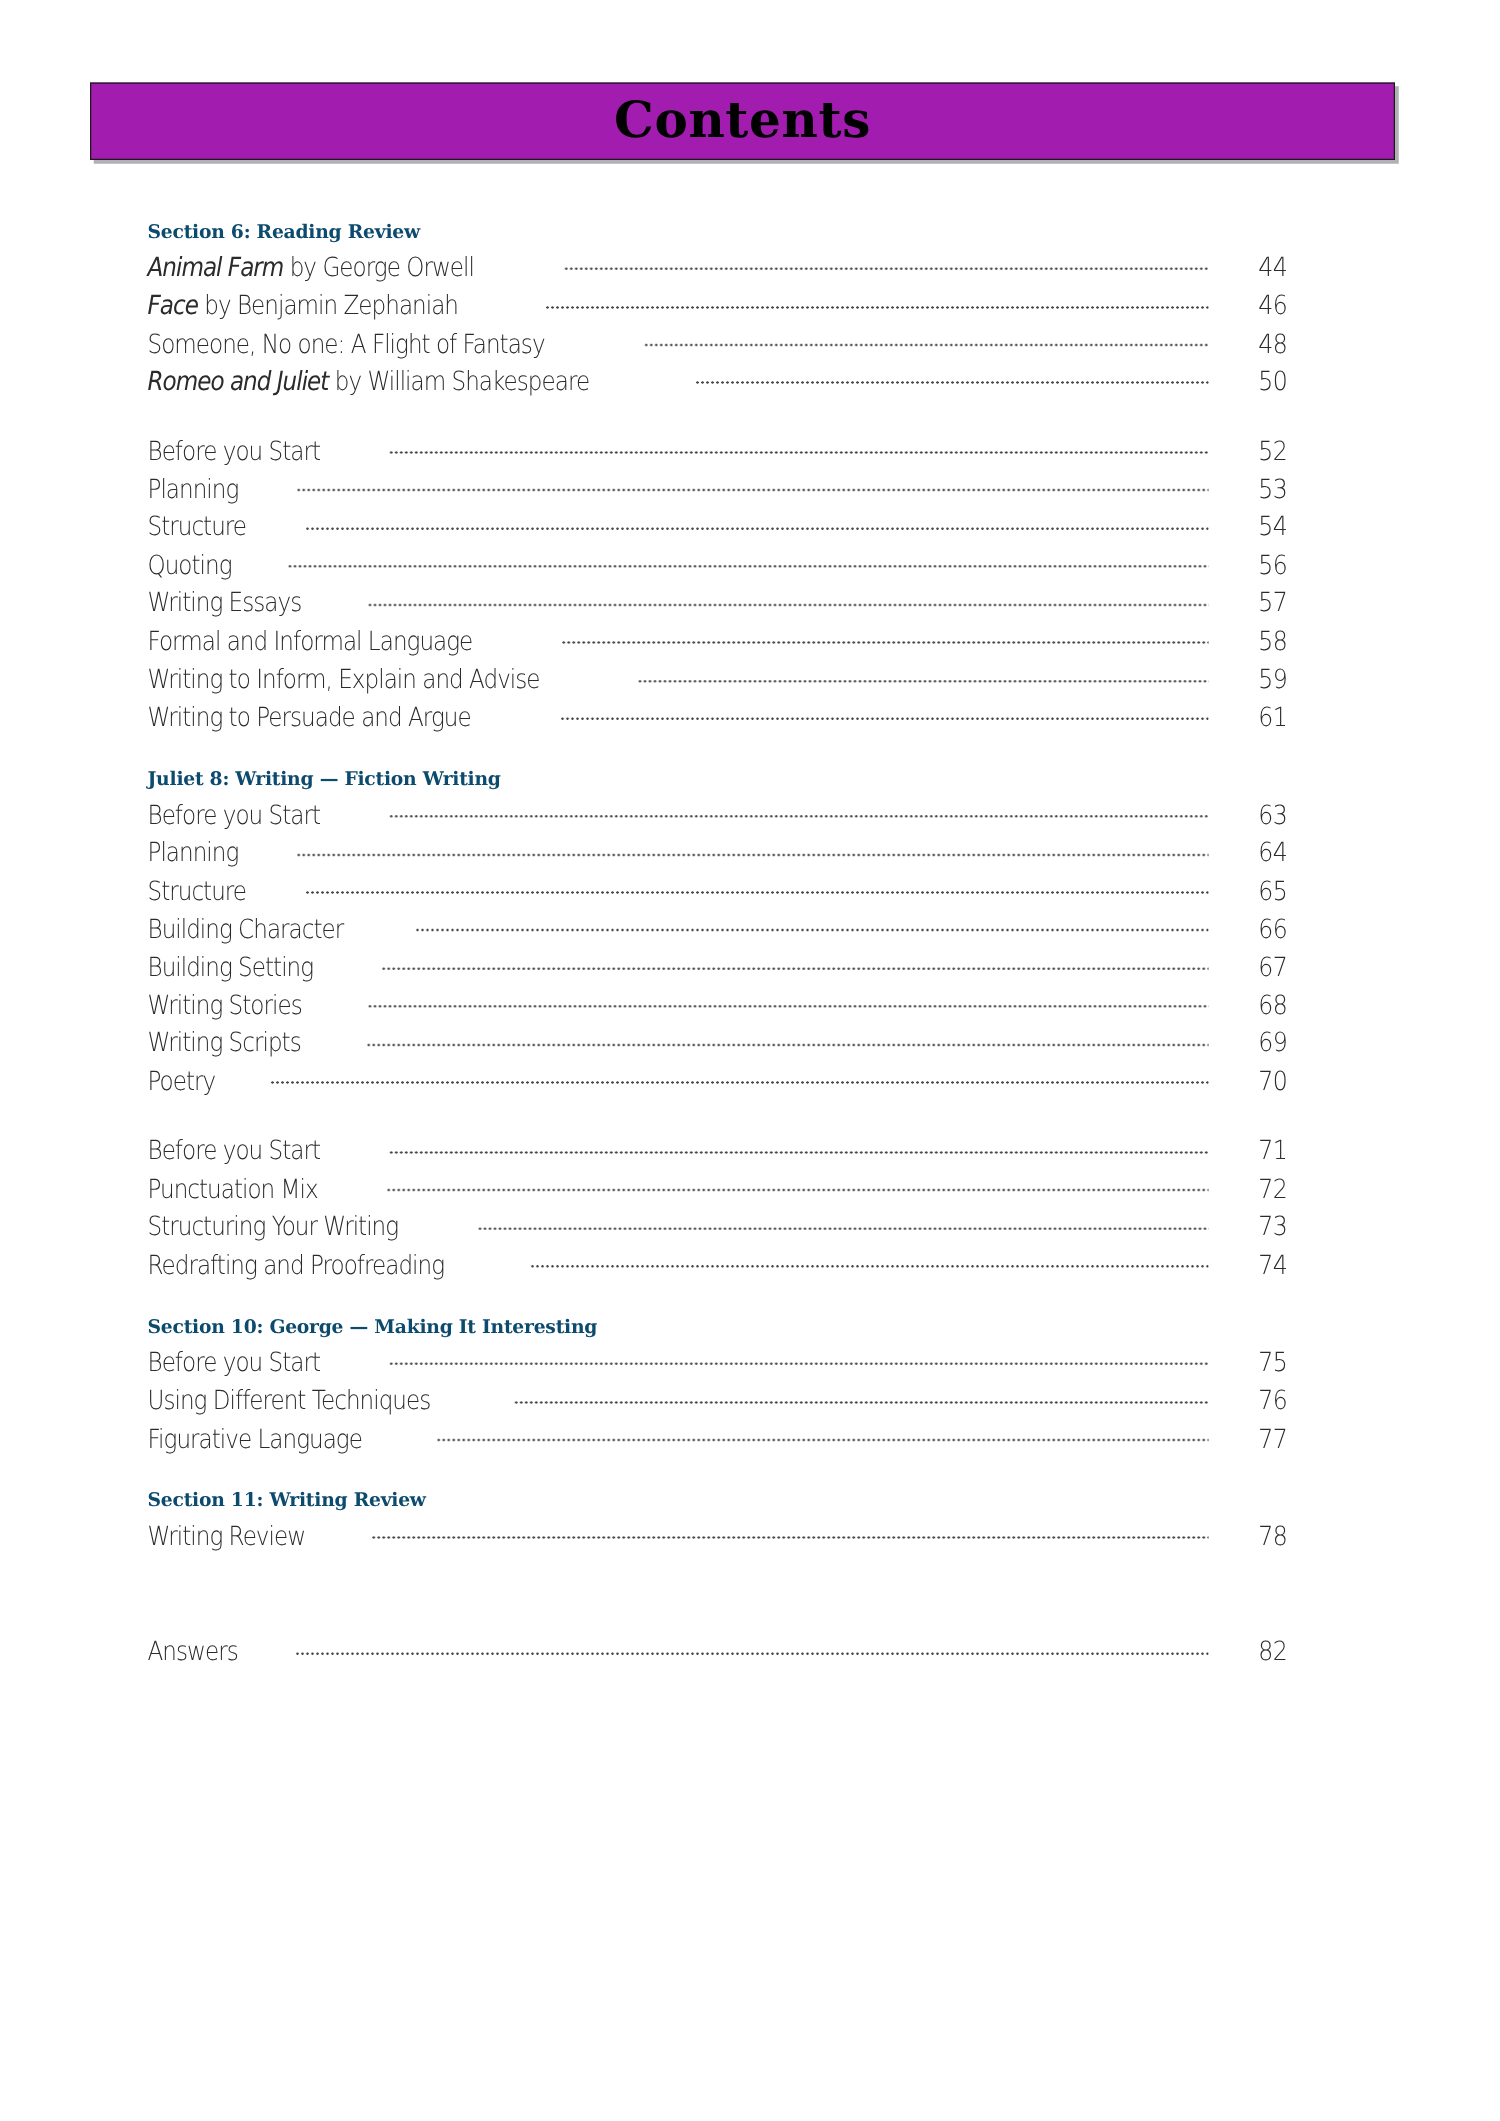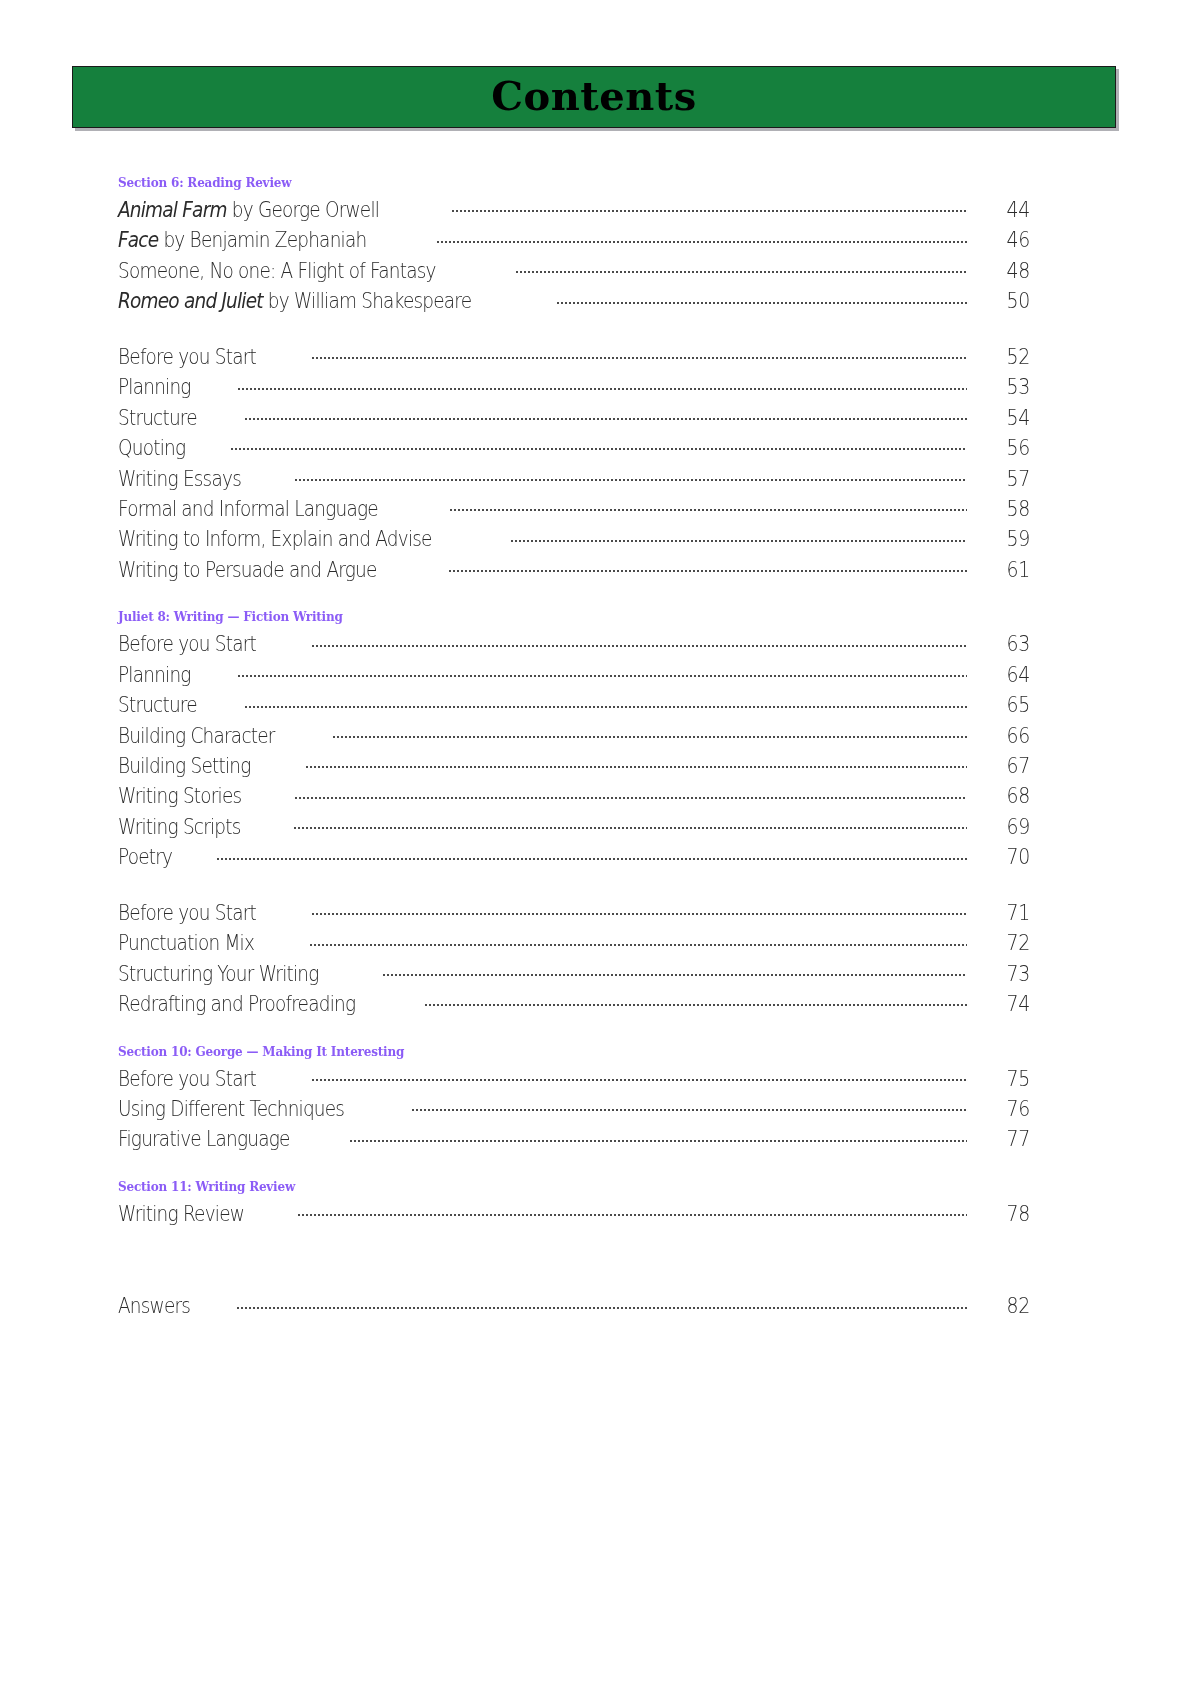--- a/index.html
+++ b/index.html
@@ -21,21 +21,21 @@
     background: #ffffff;
   }
 
   
   .header-band {
     position: absolute;
     left: 72px;
     top: 66px;
     width: 1044px;
     height: 62px;
-    background: #15803d;
+    background: #a21caf;
     border: 1.5px solid #1a1a1a;
     box-shadow: 3px 3px 0 rgba(80,80,90,0.45);
     box-sizing: border-box;
   }
   .header-title {
     position: absolute;
     left: 0;
     right: 0;
     top: 50%;
     transform: translateY(-52%);
@@ -54,22 +54,22 @@
     left: 118px;
     top: 176px;
     width: 912px;
   }
 
   .section-block { margin-bottom: 0; }
 
   .section-heading {
     font-family: "DejaVu Serif", serif;
     font-weight: bold;
-    font-size: 12px;
-    color: #8b5cf6;
+    font-size: 15px;
+    color: #0c4a6e;
     letter-spacing: -0.2px;
     margin: 0 0 4px 0;
     line-height: 1.25;
     white-space: nowrap;
   }
   .section-gap { height: 25px; }
 
   .entry {
     display: flex;
     align-items: baseline;

